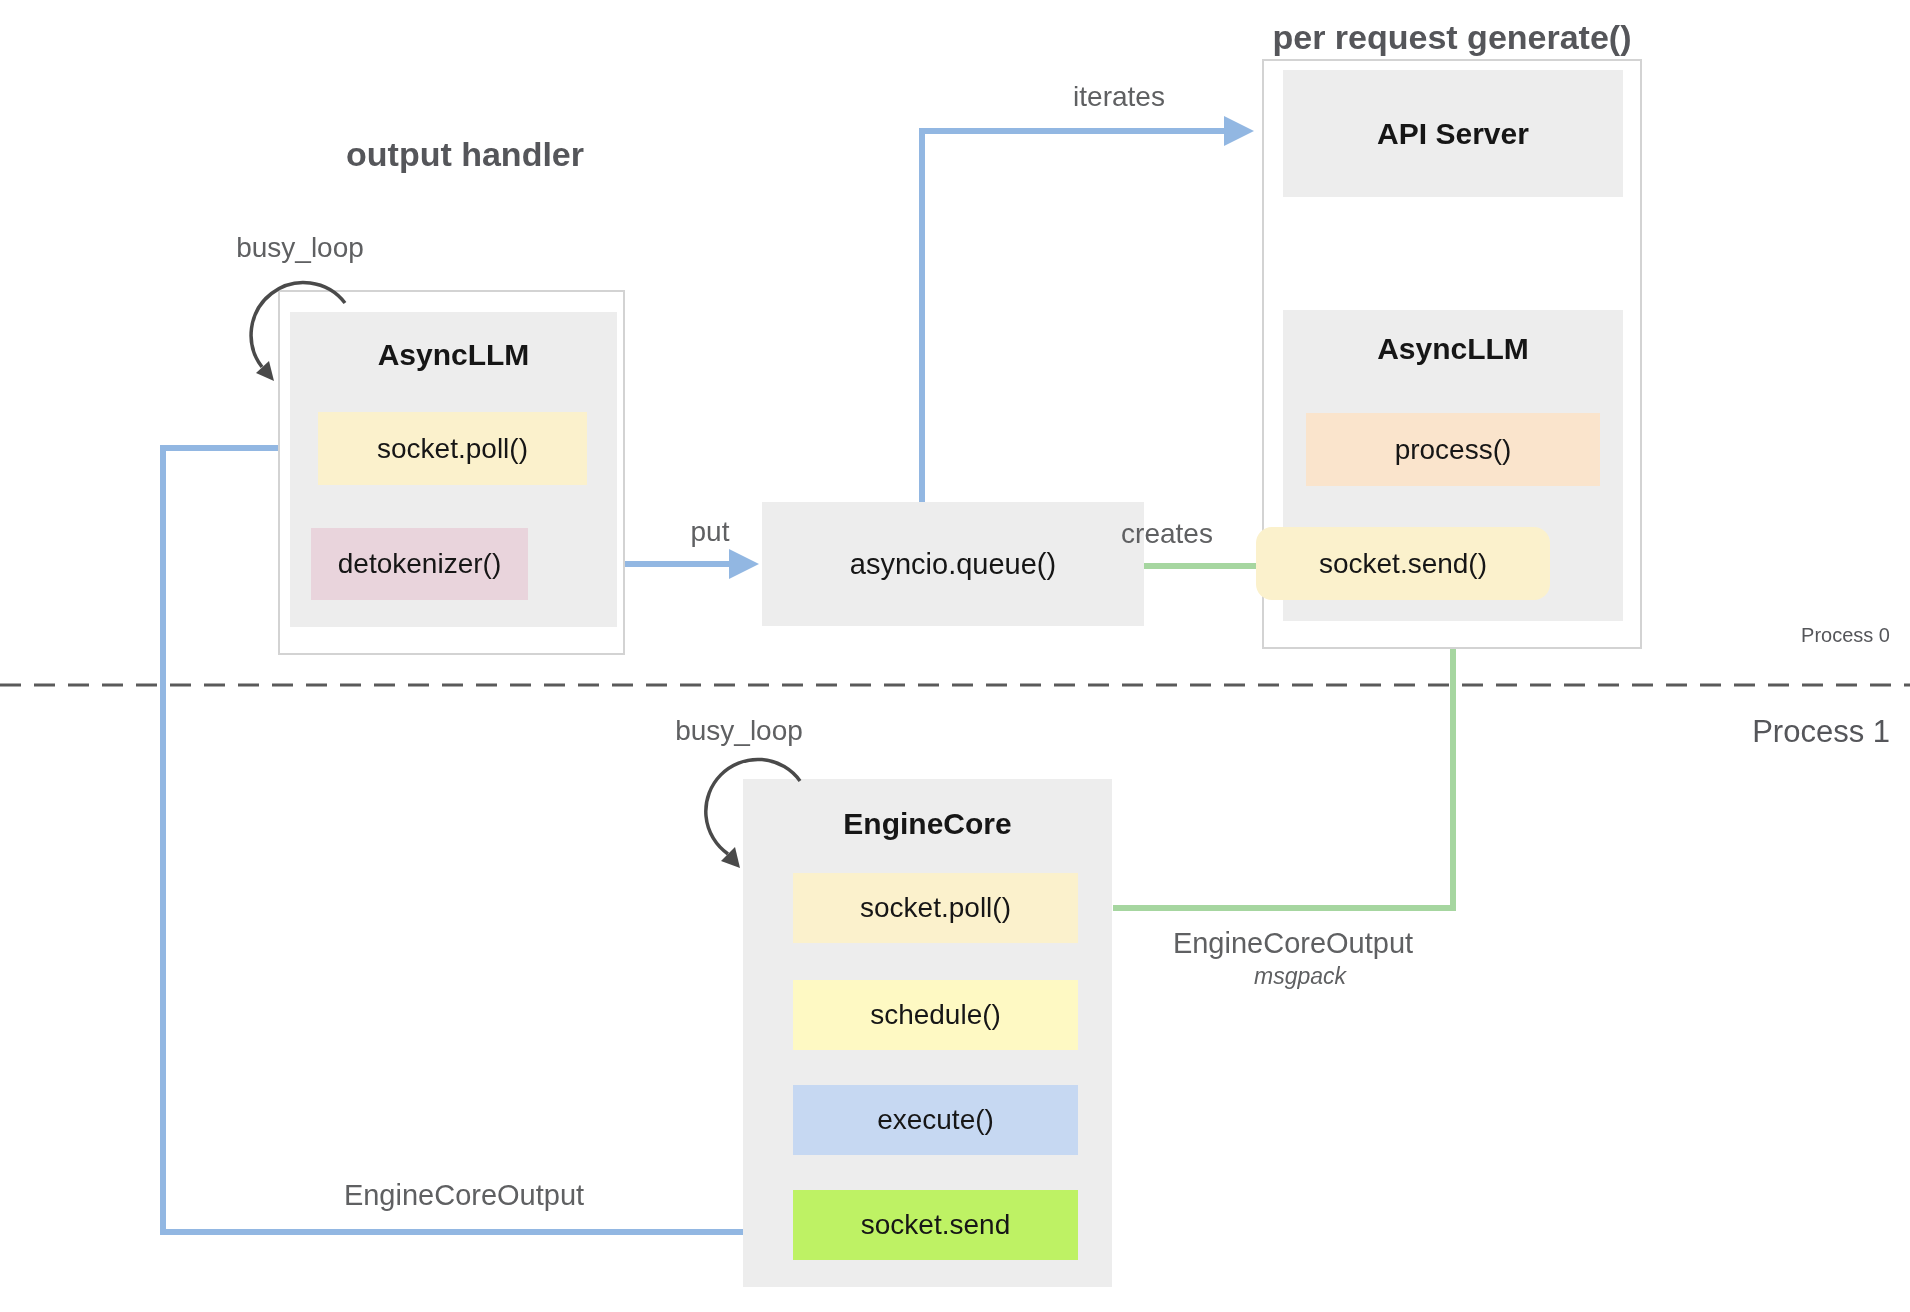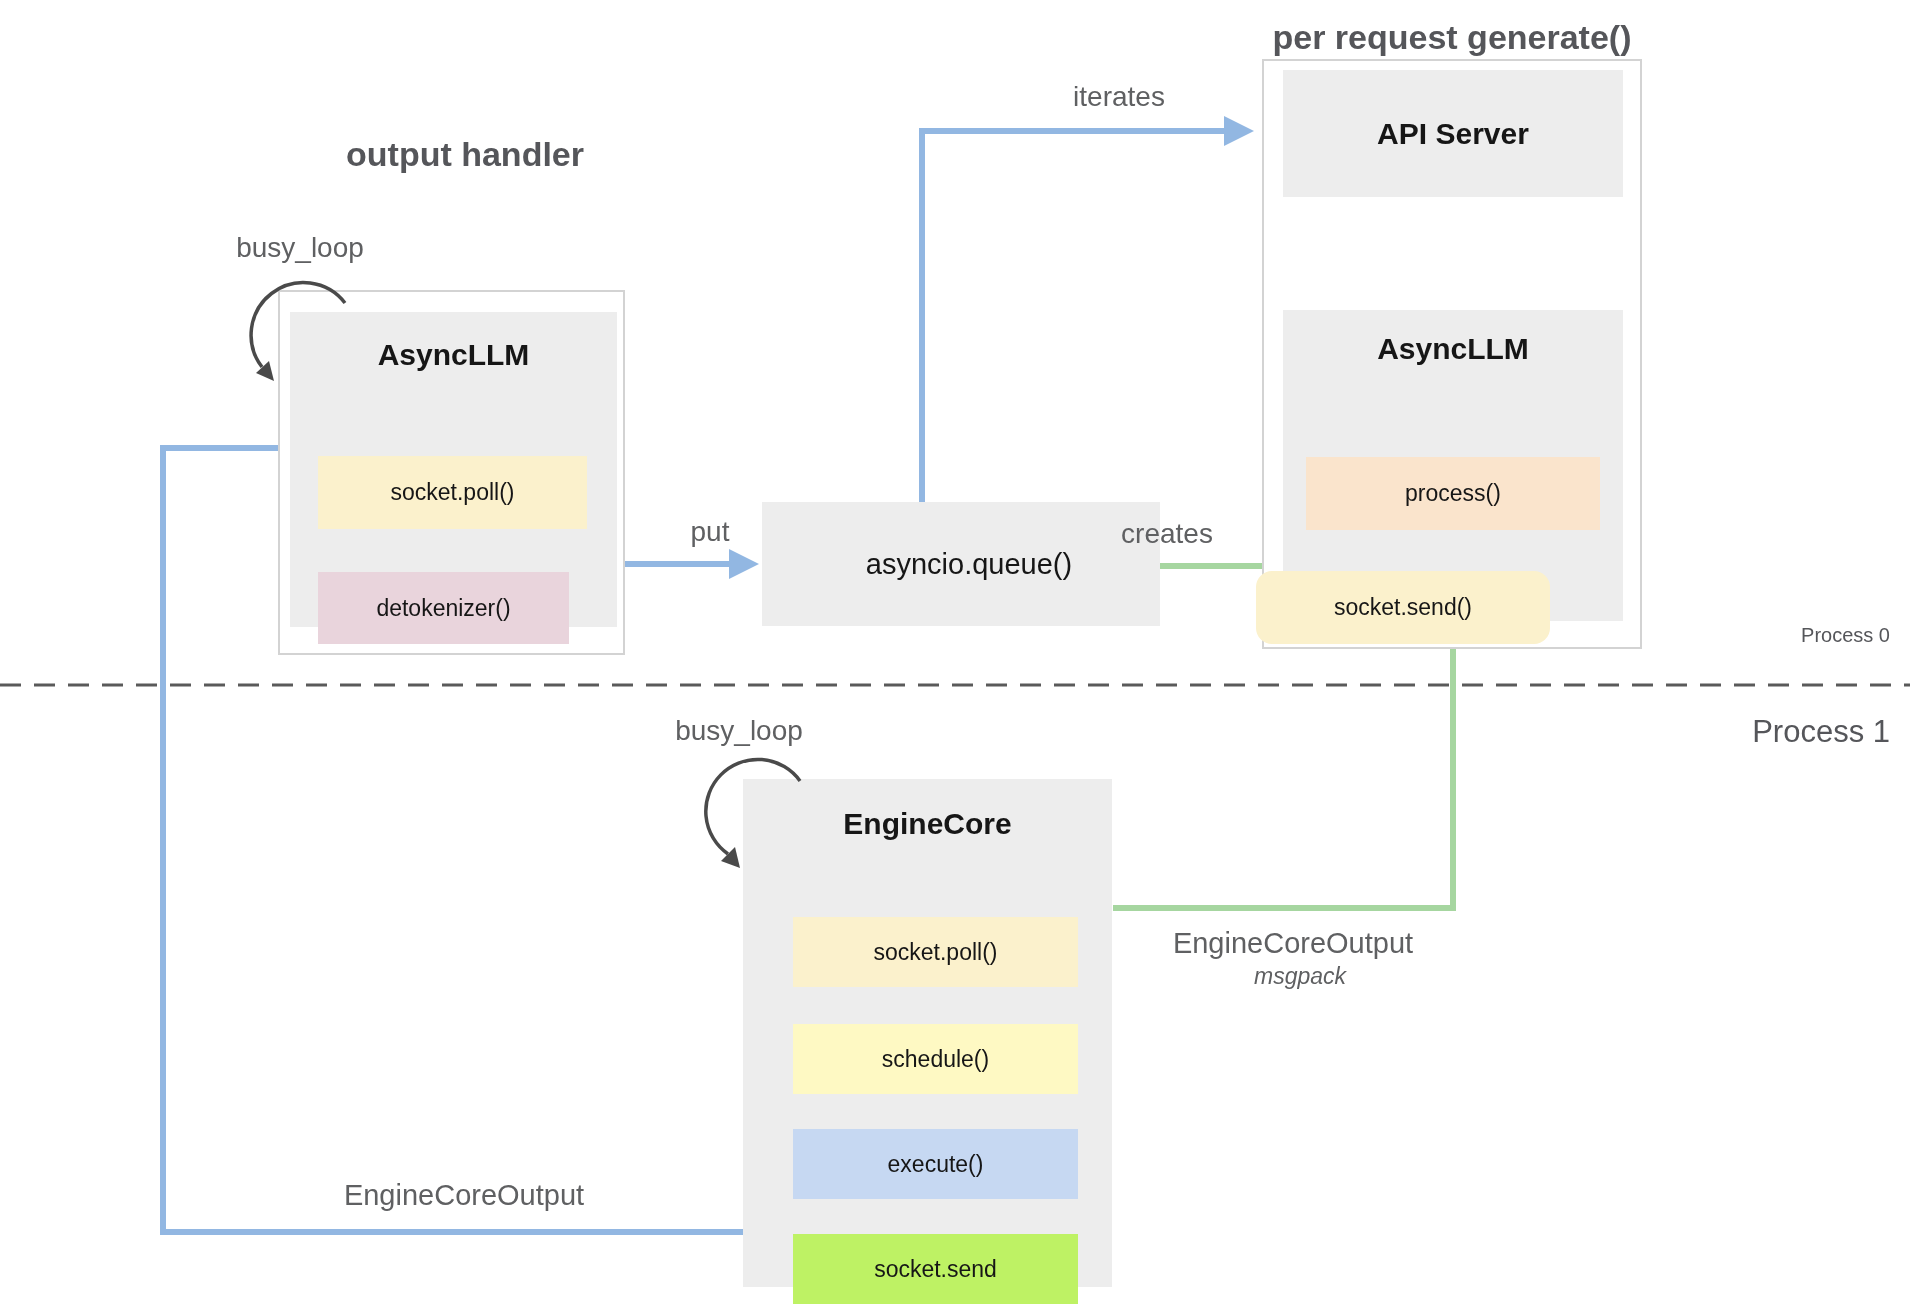--- a/index.html
+++ b/index.html
@@ -10,34 +10,34 @@
   .layer{position:absolute;left:0;top:0;width:1910px;height:1312px;}
   #svg-flow{z-index:0;}
   #svg-loops{z-index:2;}
   .boxes{z-index:1;}
   .labels{z-index:3;}
 
   .container{position:absolute;background:#ffffff;border:2px solid var(--container-border);box-sizing:border-box;}
   .graybox{position:absolute;background:var(--box-gray);}
   .node-title{position:absolute;color:var(--text-dark);font-weight:bold;font-size:30px;text-align:center;}
   .method{position:absolute;display:flex;align-items:center;justify-content:center;
-          font-size:23px;color:var(--text-dark);margin-top:44px;}
+          font-size:28px;color:var(--text-dark);}
   .flexc{display:flex;align-items:center;justify-content:center;}
 
   .grp-title{position:absolute;color:var(--title-gray);font-weight:bold;font-size:34px;text-align:center;}
   .lbl{position:absolute;color:var(--label-gray);font-size:28px;text-align:center;}
 
   
   #left-container{left:278px;top:290px;width:347px;height:365px;}
   #left-inner{left:290px;top:312px;width:327px;height:315px;}
   #left-title{left:290px;top:338px;width:327px;}
   #left-m0{left:318px;top:412px;width:269px;height:73px;}
-  #left-m1{left:318px;top:528px;width:251px;height:72px;}
+  #left-m1{left:311px;top:528px;width:217px;height:72px;}
 
-  #queue-box{left:762px;top:502px;width:382px;height:124px;font-size:29px;color:var(--text-dark);padding-left:16px;}
+  #queue-box{left:762px;top:502px;width:382px;height:124px;font-size:29px;color:var(--text-dark);}
 
   #right-container{left:1262px;top:59px;width:380px;height:590px;}
   #api-box{left:1283px;top:70px;width:340px;height:127px;font-weight:bold;font-size:30px;color:var(--text-dark);}
   #right-inner{left:1283px;top:310px;width:340px;height:311px;}
   #right-title{left:1283px;top:332px;width:340px;}
   #right-m0{left:1306px;top:413px;width:294px;height:73px;}
   #right-m1{left:1256px;top:527px;width:294px;height:73px;border-radius:16px;}
 
   #ec-box{left:743px;top:779px;width:369px;height:508px;}
   #ec-title{left:743px;top:807px;width:369px;}

